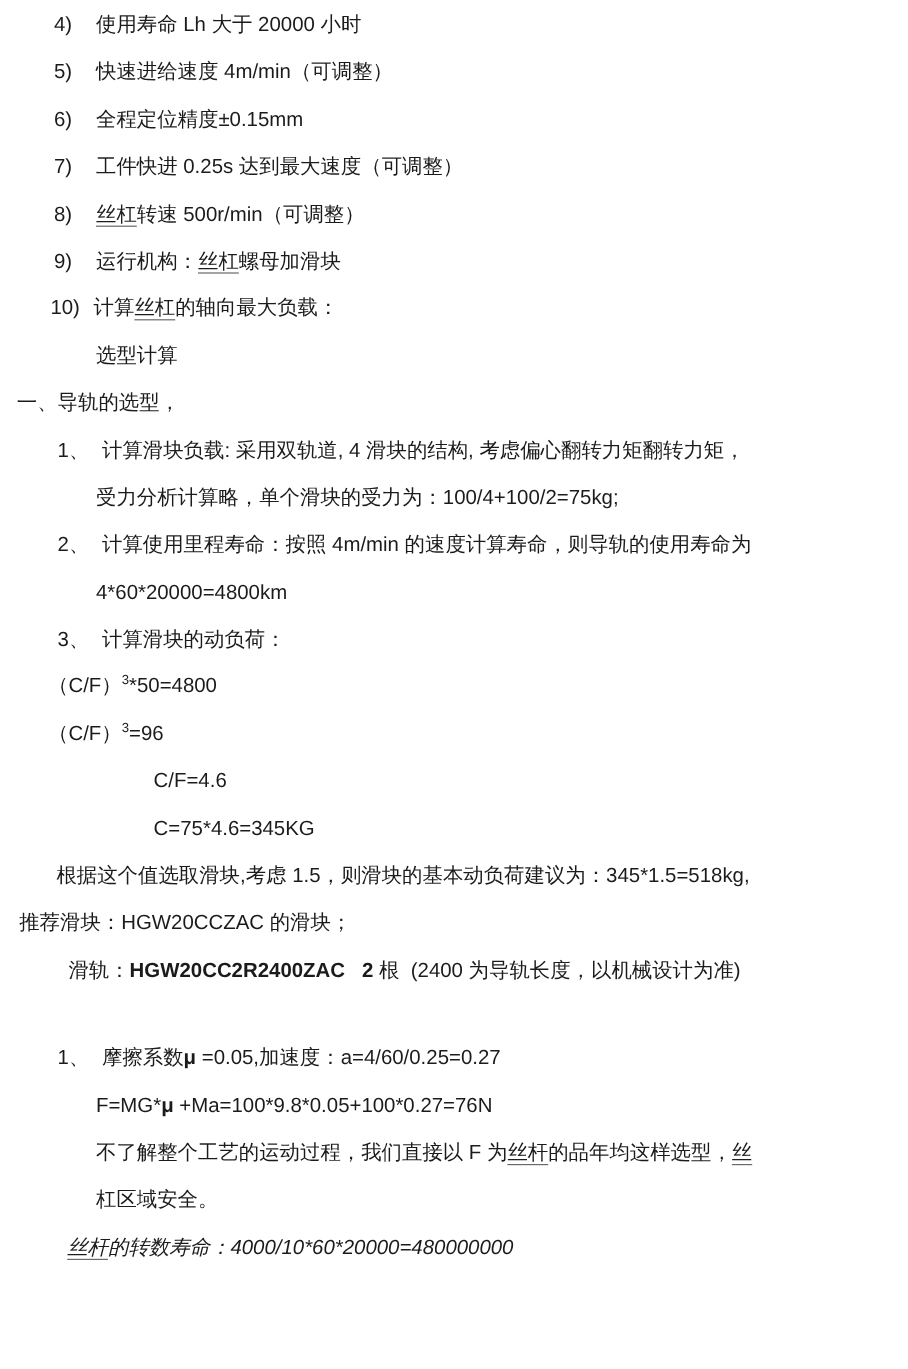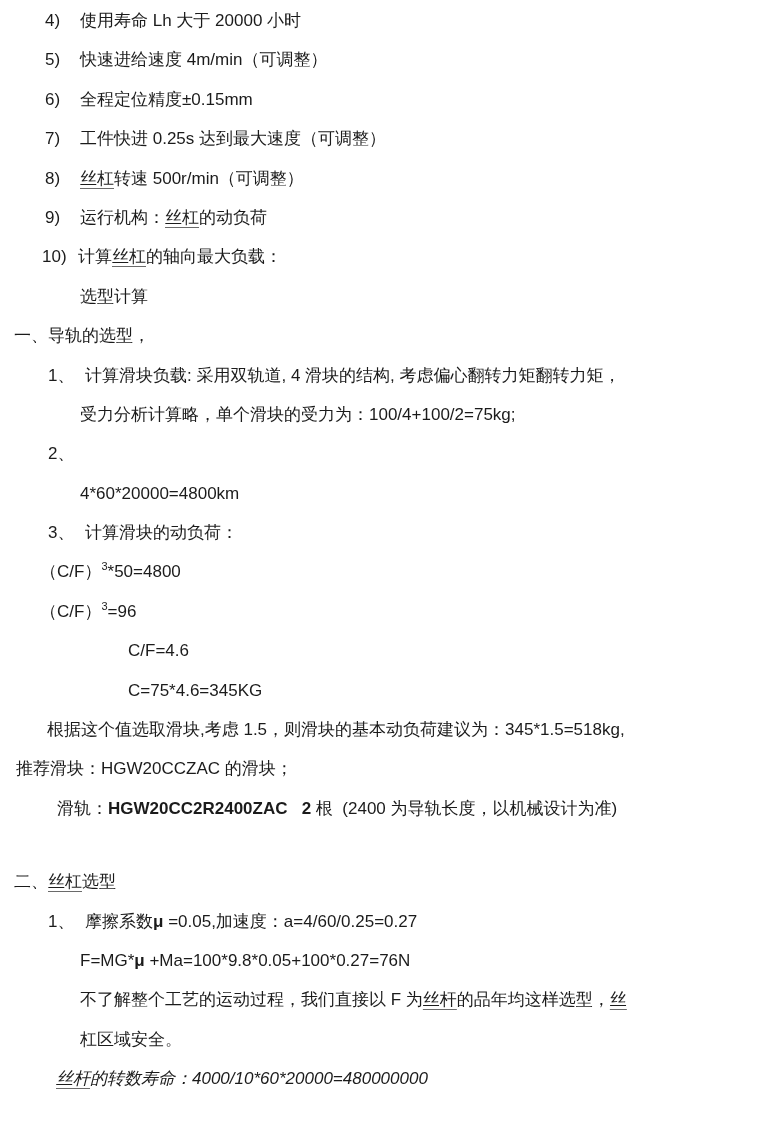--- a/index.html
+++ b/index.html
@@ -36,36 +36,35 @@
 </style>
 </head>
 <body>
 
 <div class="page">
     <div class="ln p45"><span class="mk m35">4)</span><span class="ct"><span>使用寿命 Lh 大于 20000 小时</span></span></div>
     <div class="ln p45"><span class="mk m35">5)</span><span class="ct"><span>快速进给速度 4m/min（可调整）</span></span></div>
     <div class="ln p45"><span class="mk m35">6)</span><span class="ct"><span>全程定位精度±0.15mm</span></span></div>
     <div class="ln p45"><span class="mk m35">7)</span><span class="ct"><span>工件快进 0.25s 达到最大速度（可调整）</span></span></div>
     <div class="ln p45"><span class="mk m35">8)</span><span class="ct"><span class="u">丝杠</span><span>转速 500r/min（可调整）</span></span></div>
-    <div class="ln p45"><span class="mk m35">9)</span><span class="ct"><span>运行机构：</span><span class="u">丝杠</span><span>的动负荷</span></span></div>
+    <div class="ln p45"><span class="mk m35">9)</span><span class="ct"><span>运行机构：</span><span class="u">丝杠</span><span>螺母加滑块</span></span></div>
     <div class="ln p42"><span class="mk m36">10)</span><span class="ct"><span>计算</span><span class="u">丝杠</span><span>的轴向最大负载：</span></span></div>
     <div class="ln p80"><span class="ct"><span>选型计算</span></span></div>
     <div class="ln p14"><span class="ct"><span>一、导轨的选型，</span></span></div>
     <div class="ln p48"><span class="mk m37">1、</span><span class="ct"><span>计算滑块负载: 采用双轨道, 4 滑块的结构, 考虑偏心翻转力矩翻转力矩，</span></span></div>
     <div class="ln p80"><span class="ct"><span>受力分析计算略，单个滑块的受力为：100/4+100/2=75kg;</span></span></div>
-    <div class="ln p48"><span class="mk m37">2、</span></div>
+    <div class="ln p48"><span class="mk m37">2、</span><span class="ct"><span>计算使用里程寿命：按照 4m/min 的速度计算寿命，则导轨的使用寿命为</span></span></div>
     <div class="ln p80"><span class="ct"><span>4*60*20000=4800km</span></span></div>
     <div class="ln p48"><span class="mk m37">3、</span><span class="ct"><span>计算滑块的动负荷：</span></span></div>
     <div class="ln p88"><span class="ct"><span>（C/F）</span><span class="sup">3</span><span>*50=4800</span></span></div>
     <div class="ln p88"><span class="ct"><span>（C/F）</span><span class="sup">3</span><span>=96</span></span></div>
     <div class="ln p93"><span class="ct"><span>C/F=4.6</span></span></div>
     <div class="ln p93"><span class="ct"><span>C=75*4.6=345KG</span></span></div>
     <div class="ln p47"><span class="ct"><span>根据这个值选取滑块,考虑 1.5，则滑块的基本动负荷建议为：345*1.5=518kg,</span></span></div>
     <div class="ln p16"><span class="ct"><span>推荐滑块：HGW20CCZAC 的滑块；</span></span></div>
     <div class="ln p57"><span class="ct"><span>滑轨：</span><span class="b">HGW20CC2R2400ZAC</span><span>   </span><span class="b">2</span><span> 根  (2400 为导轨长度，以机械设计为准)</span></span></div>
     <div class="blank"></div>
-    <div class="ln p14"><span class="ct"><span>二、</span><span class="u">丝杠</span><span>选型</span></span></div>
     <div class="ln p48"><span class="mk m37">1、</span><span class="ct"><span>摩擦系数</span><span class="b">μ</span><span> =0.05,加速度：a=4/60/0.25=0.27</span></span></div>
     <div class="ln p80"><span class="ct"><span>F=MG*</span><span class="b">μ</span><span> +Ma=100*9.8*0.05+100*0.27=76N</span></span></div>
     <div class="ln p80"><span class="ct"><span>不了解整个工艺的运动过程，我们直接以 F 为</span><span class="u">丝杆</span><span>的品年均这样选型，</span><span class="u">丝</span></span></div>
     <div class="ln p80"><span class="ct"><span>杠区域安全。</span></span></div>
     <div class="ln p78"><span class="ct"><span class="u">丝杆</span><span>的转数寿命：4000/10*60*20000=480000000</span></span></div>
   </div>
 
 </body></html>

